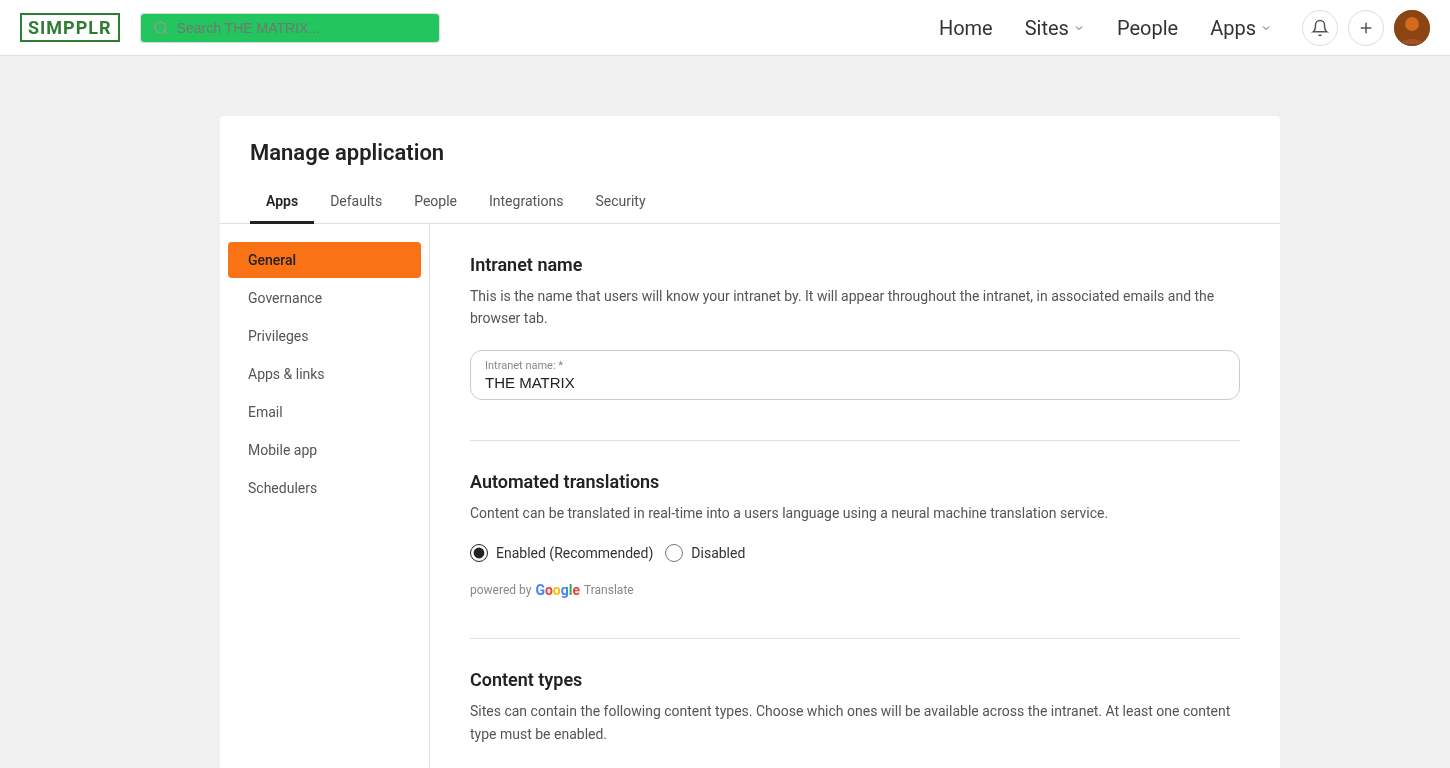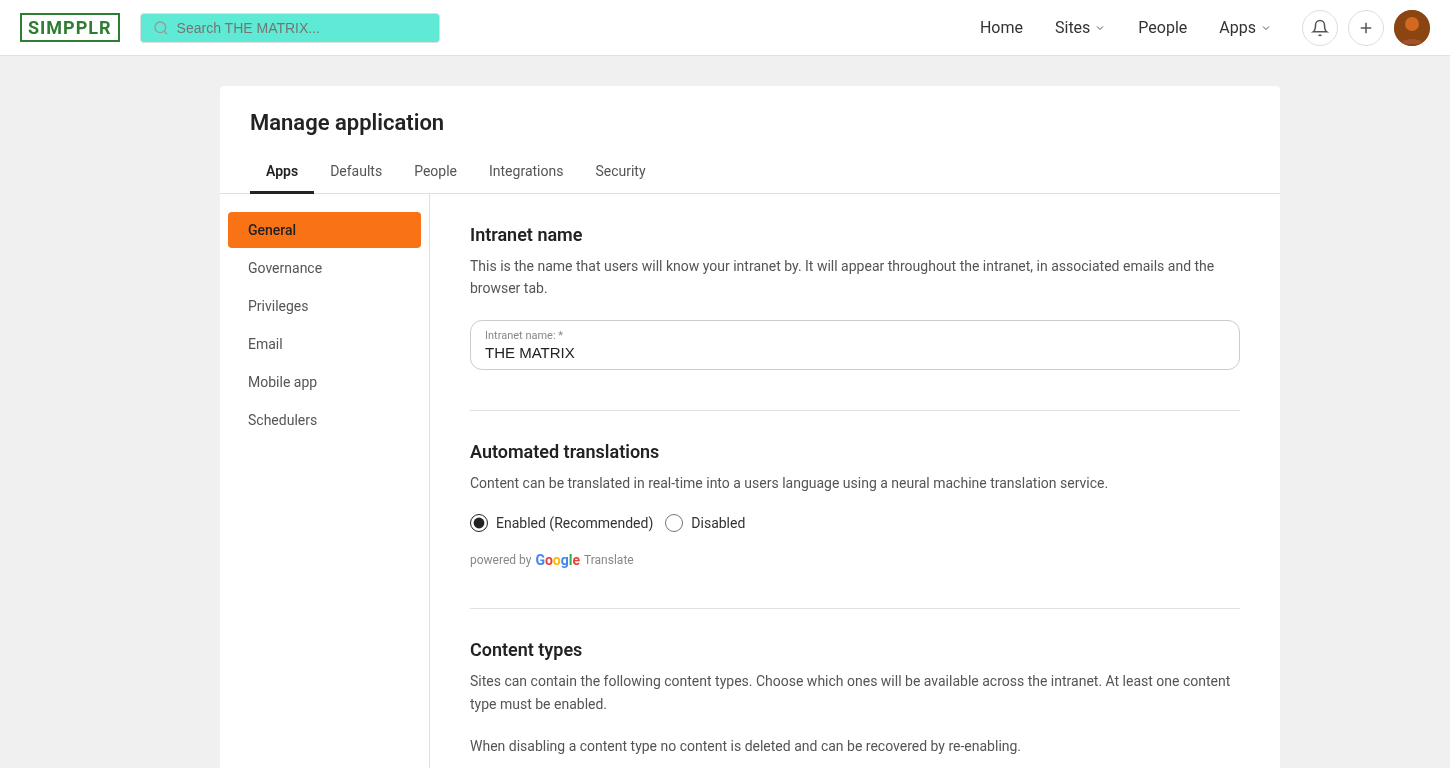--- a/index.html
+++ b/index.html
@@ -26,21 +26,21 @@
       font-size: 18px;
       font-weight: 700;
       color: #2e7d32;
       letter-spacing: 1px;
       border: 2px solid #2e7d32;
       padding: 2px 6px;
     }
     .search-bar {
       display: flex;
       align-items: center;
-      background: #5eead4;
+      background: #22c55e;
       border: 1px solid #ddd;
       border-radius: 4px;
       padding: 6px 12px;
       width: 300px;
       gap: 8px;
     }
     .search-bar input {
       border: none;
       background: transparent;
       outline: none;
@@ -51,21 +51,21 @@
     .search-icon-svg { color: #999; flex-shrink: 0; }
     .nav-spacer { flex: 1; }
     .nav-links {
       display: flex;
       align-items: center;
       gap: 4px;
       margin-right: 16px;
     }
     .nav-link {
       padding: 6px 14px;
-      font-size: 16px;
+      font-size: 20px;
       color: #333;
       cursor: pointer;
       border-radius: 4px;
       display: flex;
       align-items: center;
       gap: 4px;
     }
     .nav-actions {
       display: flex;
       align-items: center;
@@ -110,20 +110,21 @@
 
     
     .page-card {
       background: #fff;
       border-radius: 4px;
       padding: 0;
       max-width: 1060px;
     }
     .page-header {
       padding: 24px 30px 0 30px;
+      margin-top: 30px;
     }
     .page-title {
       font-size: 22px;
       font-weight: 600;
       color: #222;
       margin-bottom: 16px;
     }
 
     
     .tabs {
@@ -320,20 +321,21 @@
         <div class="tab">Integrations</div>
         <div class="tab">Security</div>
       </div>
 
       <div class="inner-layout">
 
         <nav class="sidebar-nav">
           <div class="sidebar-nav-item active">General</div>
           <div class="sidebar-nav-item">Governance</div>
           <div class="sidebar-nav-item">Privileges</div>
+          <div class="sidebar-nav-item">Apps &amp; links</div>
           <div class="sidebar-nav-item">Email</div>
           <div class="sidebar-nav-item">Mobile app</div>
           <div class="sidebar-nav-item">Schedulers</div>
         </nav>
 
         <div class="main-content">
 
           <div class="section">
             <h2 class="section-title">Intranet name</h2>
             <p class="section-description">This is the name that users will know your intranet by. It will appear throughout the intranet, in associated emails and the browser tab.</p>

